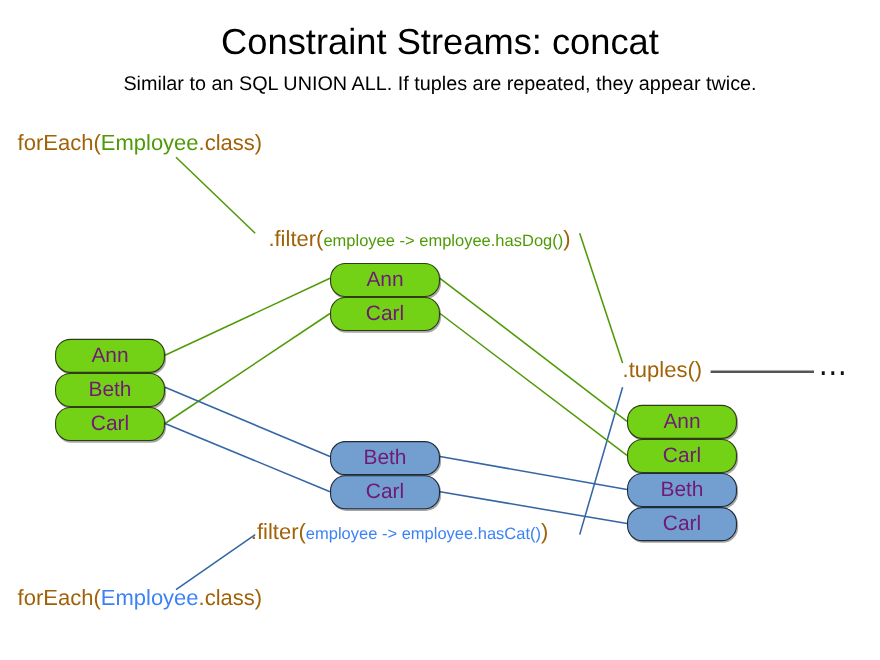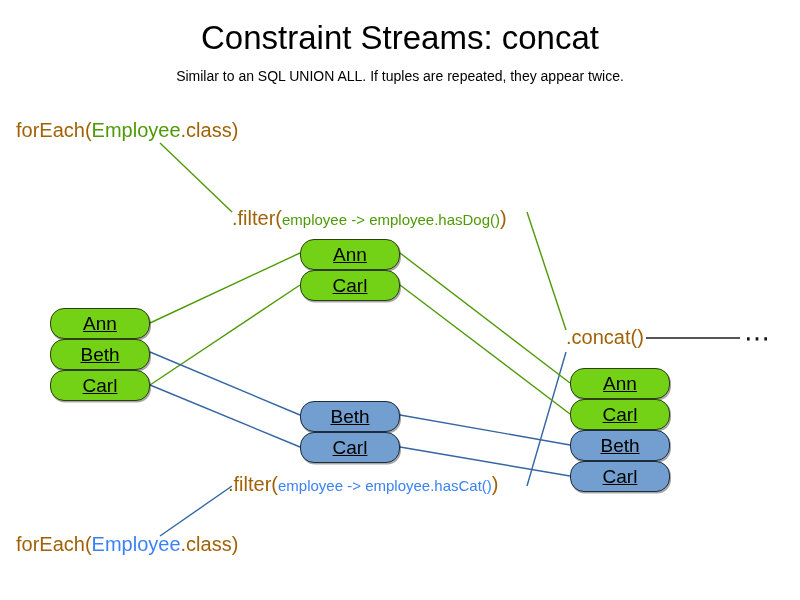--- a/index.html
+++ b/index.html
@@ -16,21 +16,21 @@
   
   .title{
     position:absolute;left:0;top:18px;width:800px;
     text-align:center;
     font-size:33px;font-weight:normal;line-height:40px;
     letter-spacing:0px;
   }
   .subtitle{
     position:absolute;left:0;top:66px;width:800px;
     text-align:center;
-    font-size:14px;line-height:20px;
+    font-size:18px;line-height:20px;
   }
 
   
   .code{
     position:absolute;
     white-space:nowrap;
     font-size:20px;
     line-height:24px;
   }
   .code .lam{font-size:15px;}
@@ -44,23 +44,22 @@
   
   .stack{position:absolute;}
   .box{
     position:absolute;
     width:100px;height:31px;
     box-sizing:border-box;
     border:1.4px solid #23341a;
     border-radius:14px;
     display:flex;align-items:center;justify-content:center;
     font-size:19px;
-    color:#000000;
+    color:#701a75;
     box-shadow:1px 1.5px 0 rgba(0,0,0,.35);
-    text-decoration:underline;
   }
   .box.green{background:#73d216;border-color:#2e3d17;}
   .box.blue{background:#729fcf;border-color:#1d2b3c;}
 
   .ellipsis{
     position:absolute;
     font-size:26px;line-height:20px;
     letter-spacing:2px;
     color:#111;
   }
@@ -97,33 +96,33 @@
       <line x1="400" y1="447" x2="570" y2="476" stroke="#3465a4"></line>
 
       <line x1="646" y1="338" x2="740" y2="338" stroke="#555555" stroke-width="2.2"></line>
     </g>
   </svg>
 
   <div class="code" style="left:16px;top:118px;">
     <span class="k">forEach(</span><span class="g">Employee</span><span class="k">.class)</span>
   </div>
 
-  <div class="code" style="left:232px;top:206px;">
+  <div class="code" style="left:244px;top:206px;">
     <span class="k">.filter(</span><span class="g lam">employee -&gt; employee.hasDog()</span><span class="k">)</span>
   </div>
 
   <div class="code" style="left:228px;top:472px;">
     <span class="k">.filter(</span><span class="b lam">employee -&gt; employee.hasCat()</span><span class="k">)</span>
   </div>
 
   <div class="code" style="left:16px;top:532px;">
     <span class="k">forEach(</span><span class="b">Employee</span><span class="k">.class)</span>
   </div>
 
-  <div class="code k" style="left:566px;top:325px;">.concat()</div>
+  <div class="code k" style="left:566px;top:325px;">.tuples()</div>
   <div class="ellipsis" style="left:744px;top:328px;">⋯</div>
 
   <div class="stack" style="left:50px;top:308px;">
     <div class="box green" style="left:0;top:0;">Ann</div>
     <div class="box green" style="left:0;top:31px;">Beth</div>
     <div class="box green" style="left:0;top:62px;">Carl</div>
   </div>
 
   <div class="stack" style="left:300px;top:239px;">
     <div class="box green" style="left:0;top:0;">Ann</div>

